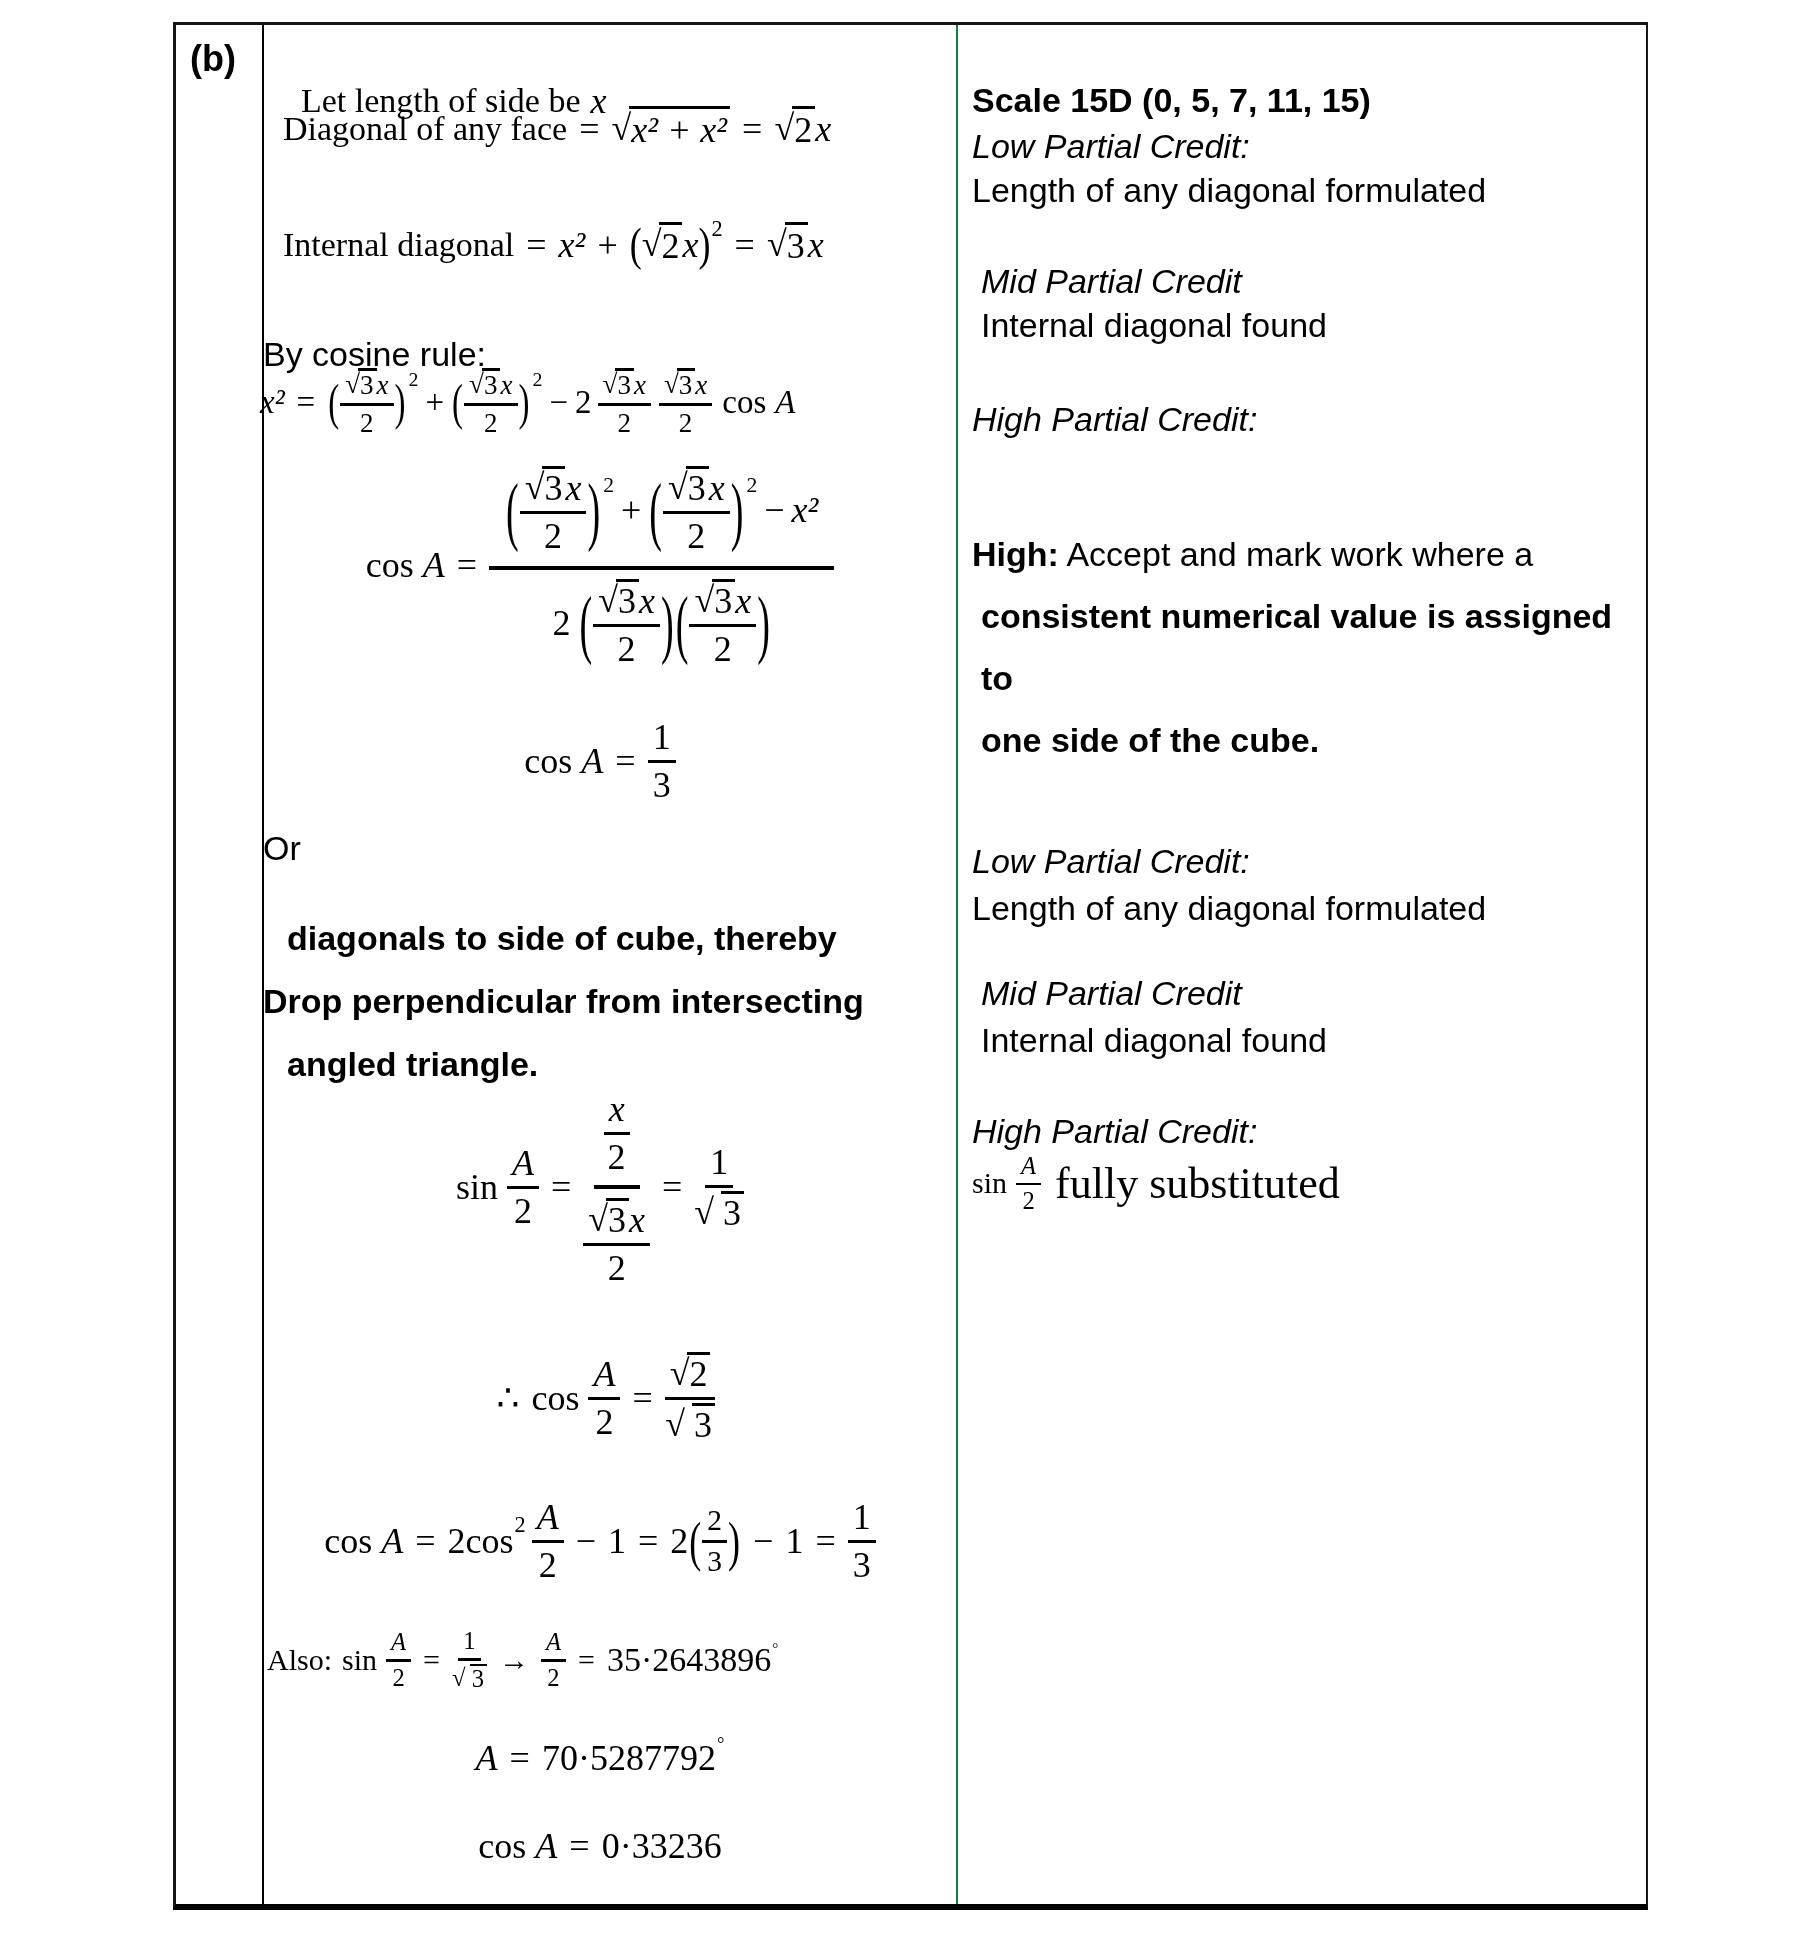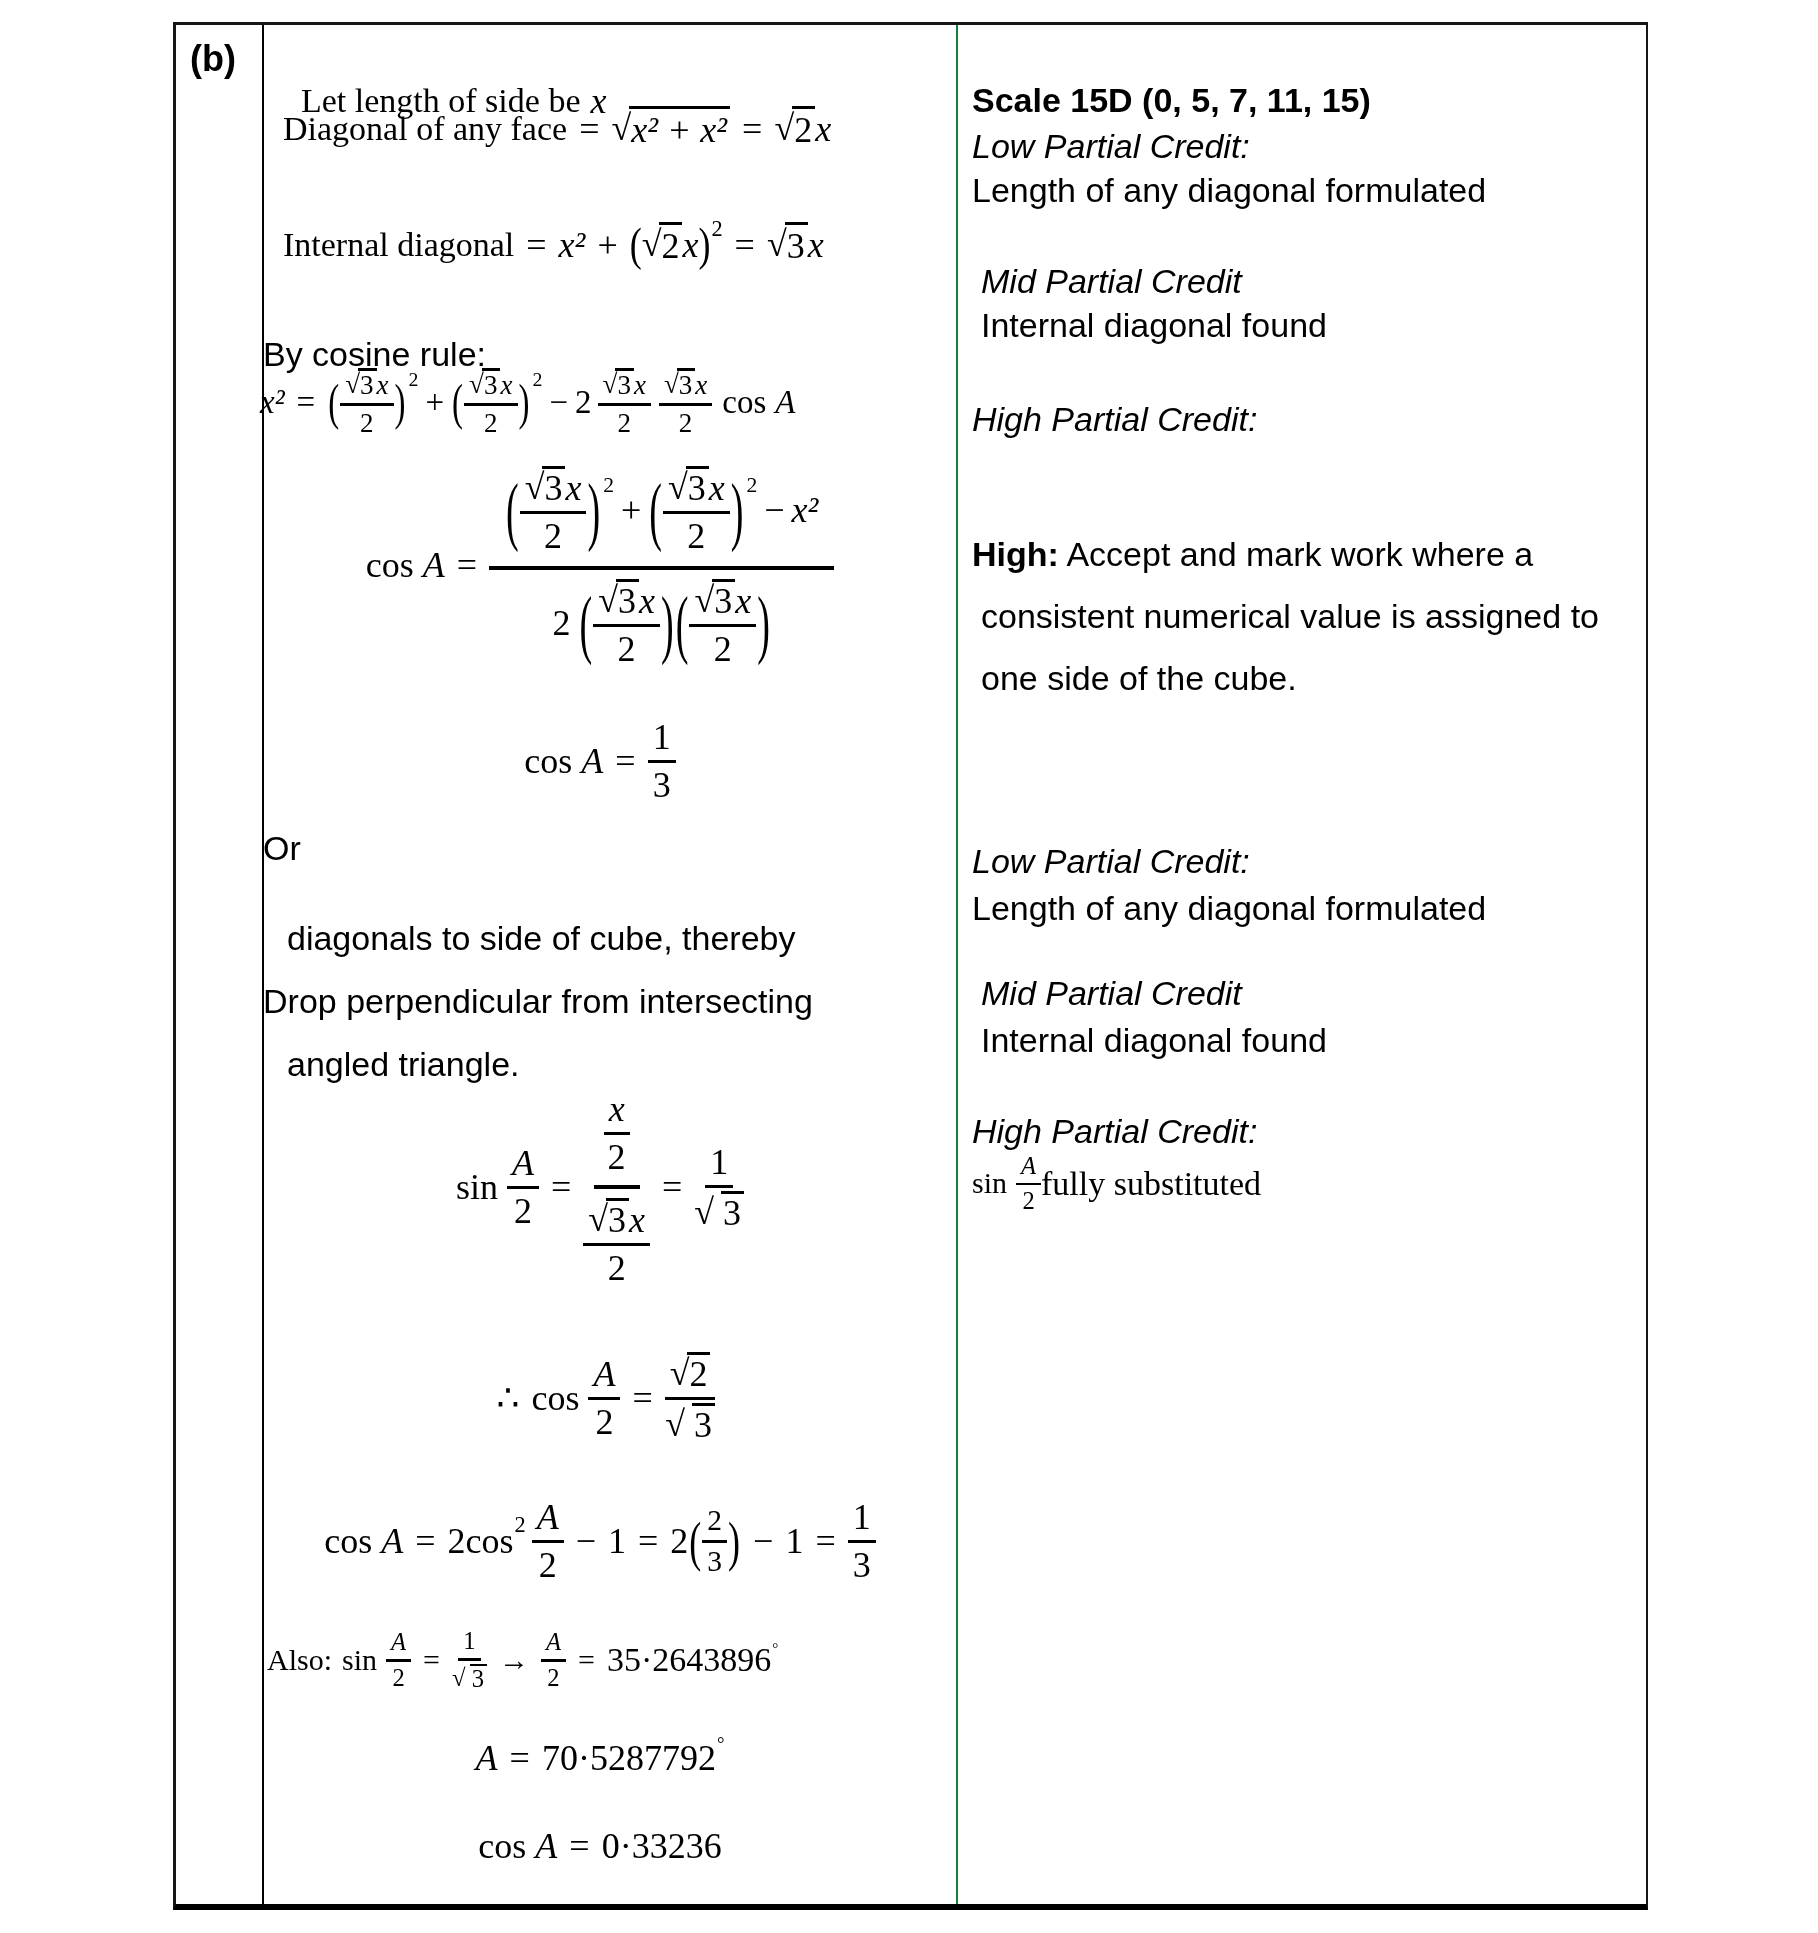--- a/index.html
+++ b/index.html
@@ -33,21 +33,21 @@
       vertical-align:middle;padding:0 1px;}
   .bps{display:inline-block;transform:scaleY(1.55);font-size:1.0em;font-weight:300;
       vertical-align:middle;padding:0 1px;}
   .mp{display:inline-block;transform:scaleY(1.28);vertical-align:-2px;font-weight:300;}
   .ps{font-size:0.60em;position:relative;top:-1.15em;margin-left:2px;}
   .sup{font-size:0.62em;position:relative;top:-0.70em;margin-left:1px;}
   .dsup{font-size:0.52em;position:relative;top:-0.75em;margin-left:1px;}
   .vfrac{display:inline-flex;flex-direction:column;align-items:center;vertical-align:middle;}
   .vnum{display:flex;align-items:center;border-bottom:4px solid #000;padding:4px 16px 10px 16px;}
   .vden{display:flex;align-items:center;padding-top:8px;}
-  .para-line{display:block;}
+  .para-line{display:block;font-weight:bold;}
   .indent{padding-left:24px;}
   .mark-line{position:absolute;left:14px;white-space:nowrap;}
   .ind8{padding-left:9px;}
   .sm{font-size:30px;}
   .smfrac{font-size:0.82em;}
 </style>
 </head>
 <body>
 
 <div class="page">
@@ -370,18 +370,18 @@
       <div class="mark-line sans ind8" style="top:992px">Internal diagonal found</div>
 
       <div class="mark-line sans i" style="top:1083px">High Partial Credit:</div>
 
       <div class="mark-line eq" style="top:1127px;font-size:30px">
         <span class="fn">sin</span>
         <span class="frac smfrac">
           <span class="num v" style="border-bottom-width:2px">A</span>
           <span class="den">2</span>
         </span>
-        <span class="sans" style="font-size:34px;margin-left:0">fully substituted</span>
+        <span class="sans" style="font-size:44px;margin-left:14px">fully substituted</span>
       </div>
 
     </div>
   </div>
 </div>
 
 </body></html>

